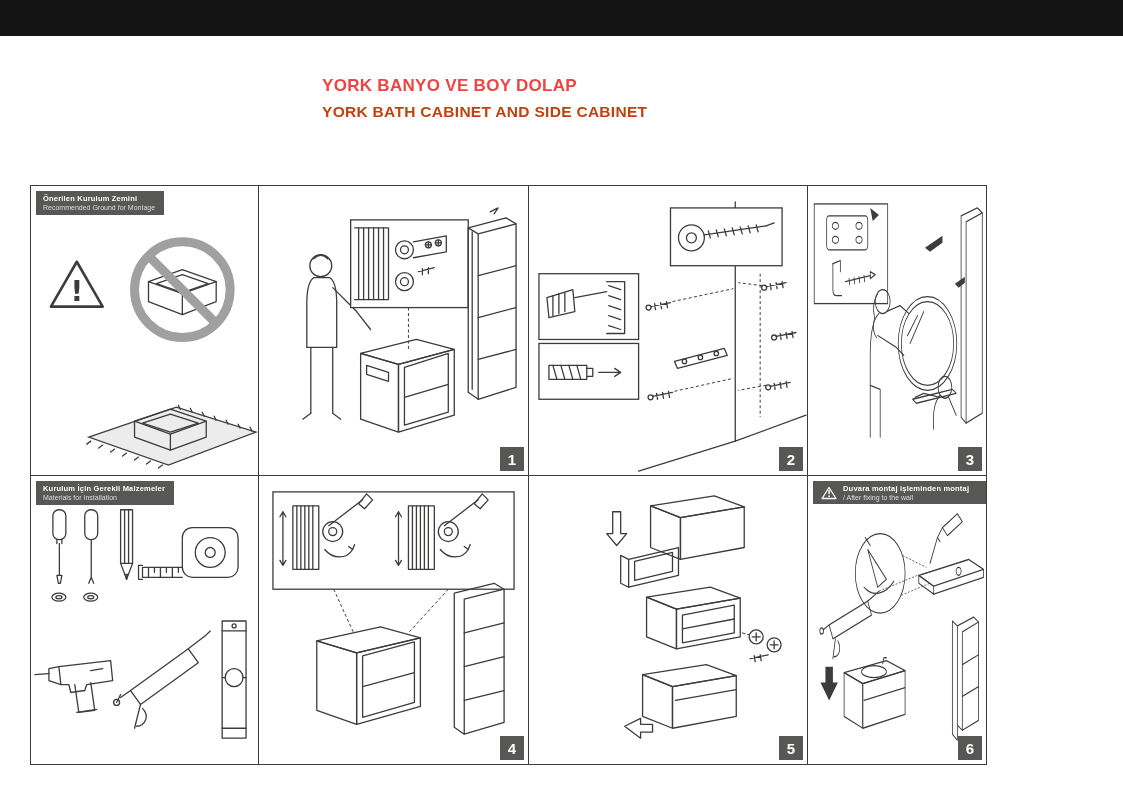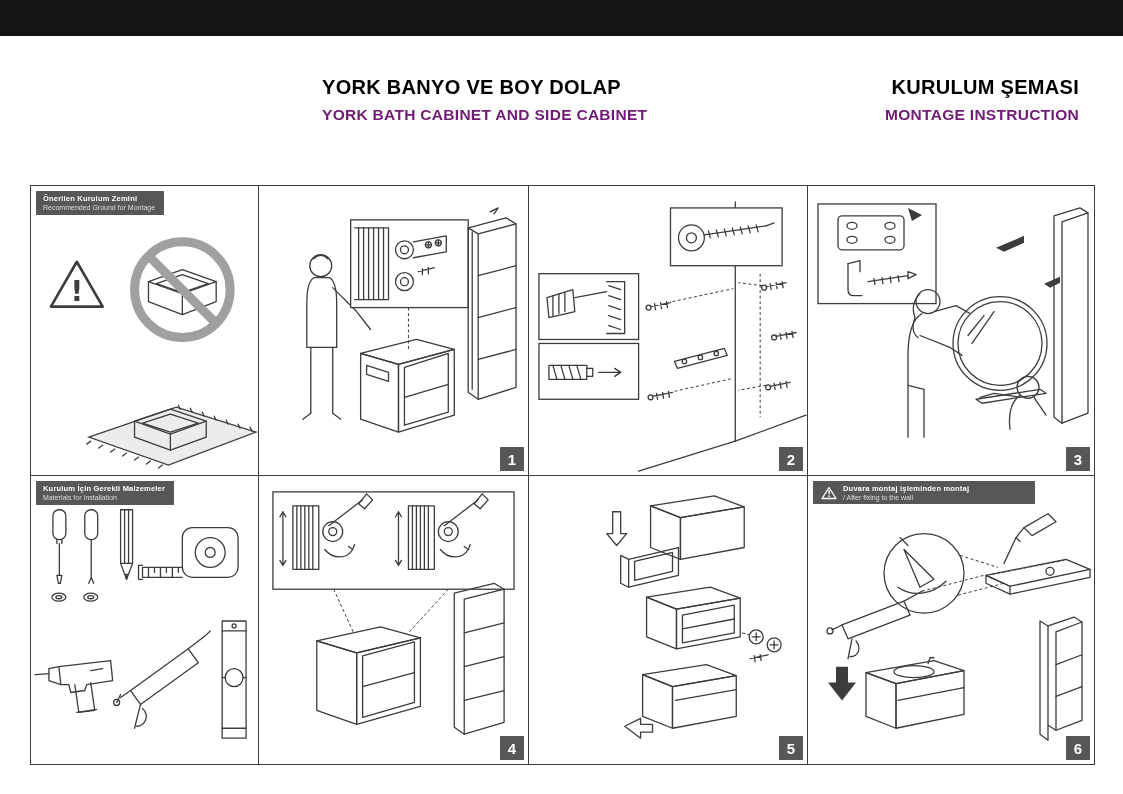--- a/index.html
+++ b/index.html
@@ -15,25 +15,25 @@
   .logo{position:absolute;left:36px;top:44px;font-family:"DejaVu Sans",sans-serif;
         font-weight:bold;font-size:96px;line-height:1;color:#9d9d9c;letter-spacing:-4px;white-space:nowrap}
   .lg-i{position:relative;display:inline-block}
   .lg-i .dot{position:absolute;left:50%;margin-left:-9px;top:8px;width:17px;height:17px;
              border-radius:50%;background:#fdc500}
   .reg{font-size:16px;letter-spacing:0;vertical-align:top;position:relative;top:10px;margin-left:3px;color:#9d9d9c}
 
   
   .prod{position:absolute;left:322px;top:76px}
   .doc{position:absolute;right:44px;top:76px;text-align:right}
-  .t-tr{font-size:20px;font-weight:bold;color:#000000;letter-spacing:.3px}
-  .t-en{font-size:15.5px;font-weight:bold;color:#701a75;letter-spacing:.3px;margin-top:7px}
-
-  
-  .grid{position:absolute;left:30px;top:185px;width:1065px;height:580px;display:grid;
+  .t-tr{font-size:17px;font-weight:bold;color:#ef4444;letter-spacing:.3px}
+  .t-en{font-size:15.5px;font-weight:bold;color:#c2410c;letter-spacing:.3px;margin-top:7px}
+
+  
+  .grid{position:absolute;left:30px;top:185px;width:957px;height:580px;display:grid;
         grid-template-columns:228px 270px 279px 1fr;grid-template-rows:290px 1fr;
         border:1px solid #3c3c3b;background:#fff}
   .cell{position:relative;border-right:1px solid #3c3c3b;border-bottom:1px solid #3c3c3b;overflow:hidden}
   .cell:nth-child(4n){border-right:none}
   .cell:nth-child(n+5){border-bottom:none}
   .cell svg.art{position:absolute;inset:0;width:100%;height:100%;display:block}
 
   
   .panel-head{position:absolute;top:5px;left:5px;background:#575756;color:#fff;
               padding:3px 9px 4px 7px;z-index:3;min-width:128px}
@@ -67,24 +67,20 @@
 <div class="page">
 
   <div class="topbar"></div>
 
 
   <div class="prod">
     <div class="t-tr">YORK BANYO VE BOY DOLAP</div>
     <div class="t-en">YORK BATH CABINET AND SIDE CABINET</div>
   </div>
 
-  <div class="doc">
-    <div class="t-tr">KURULUM ŞEMASI</div>
-    <div class="t-en">MONTAGE INSTRUCTION</div>
-  </div>
 
   <div class="grid">
 
     <div class="cell">
       <div class="panel-head">
         <div class="ph-tr">Önerilen Kurulum Zemini</div>
         <div class="ph-en">Recommended Ground for Montage</div>
       </div>
       <svg class="art" viewBox="0 0 228 290" preserveAspectRatio="none">
         <g>

